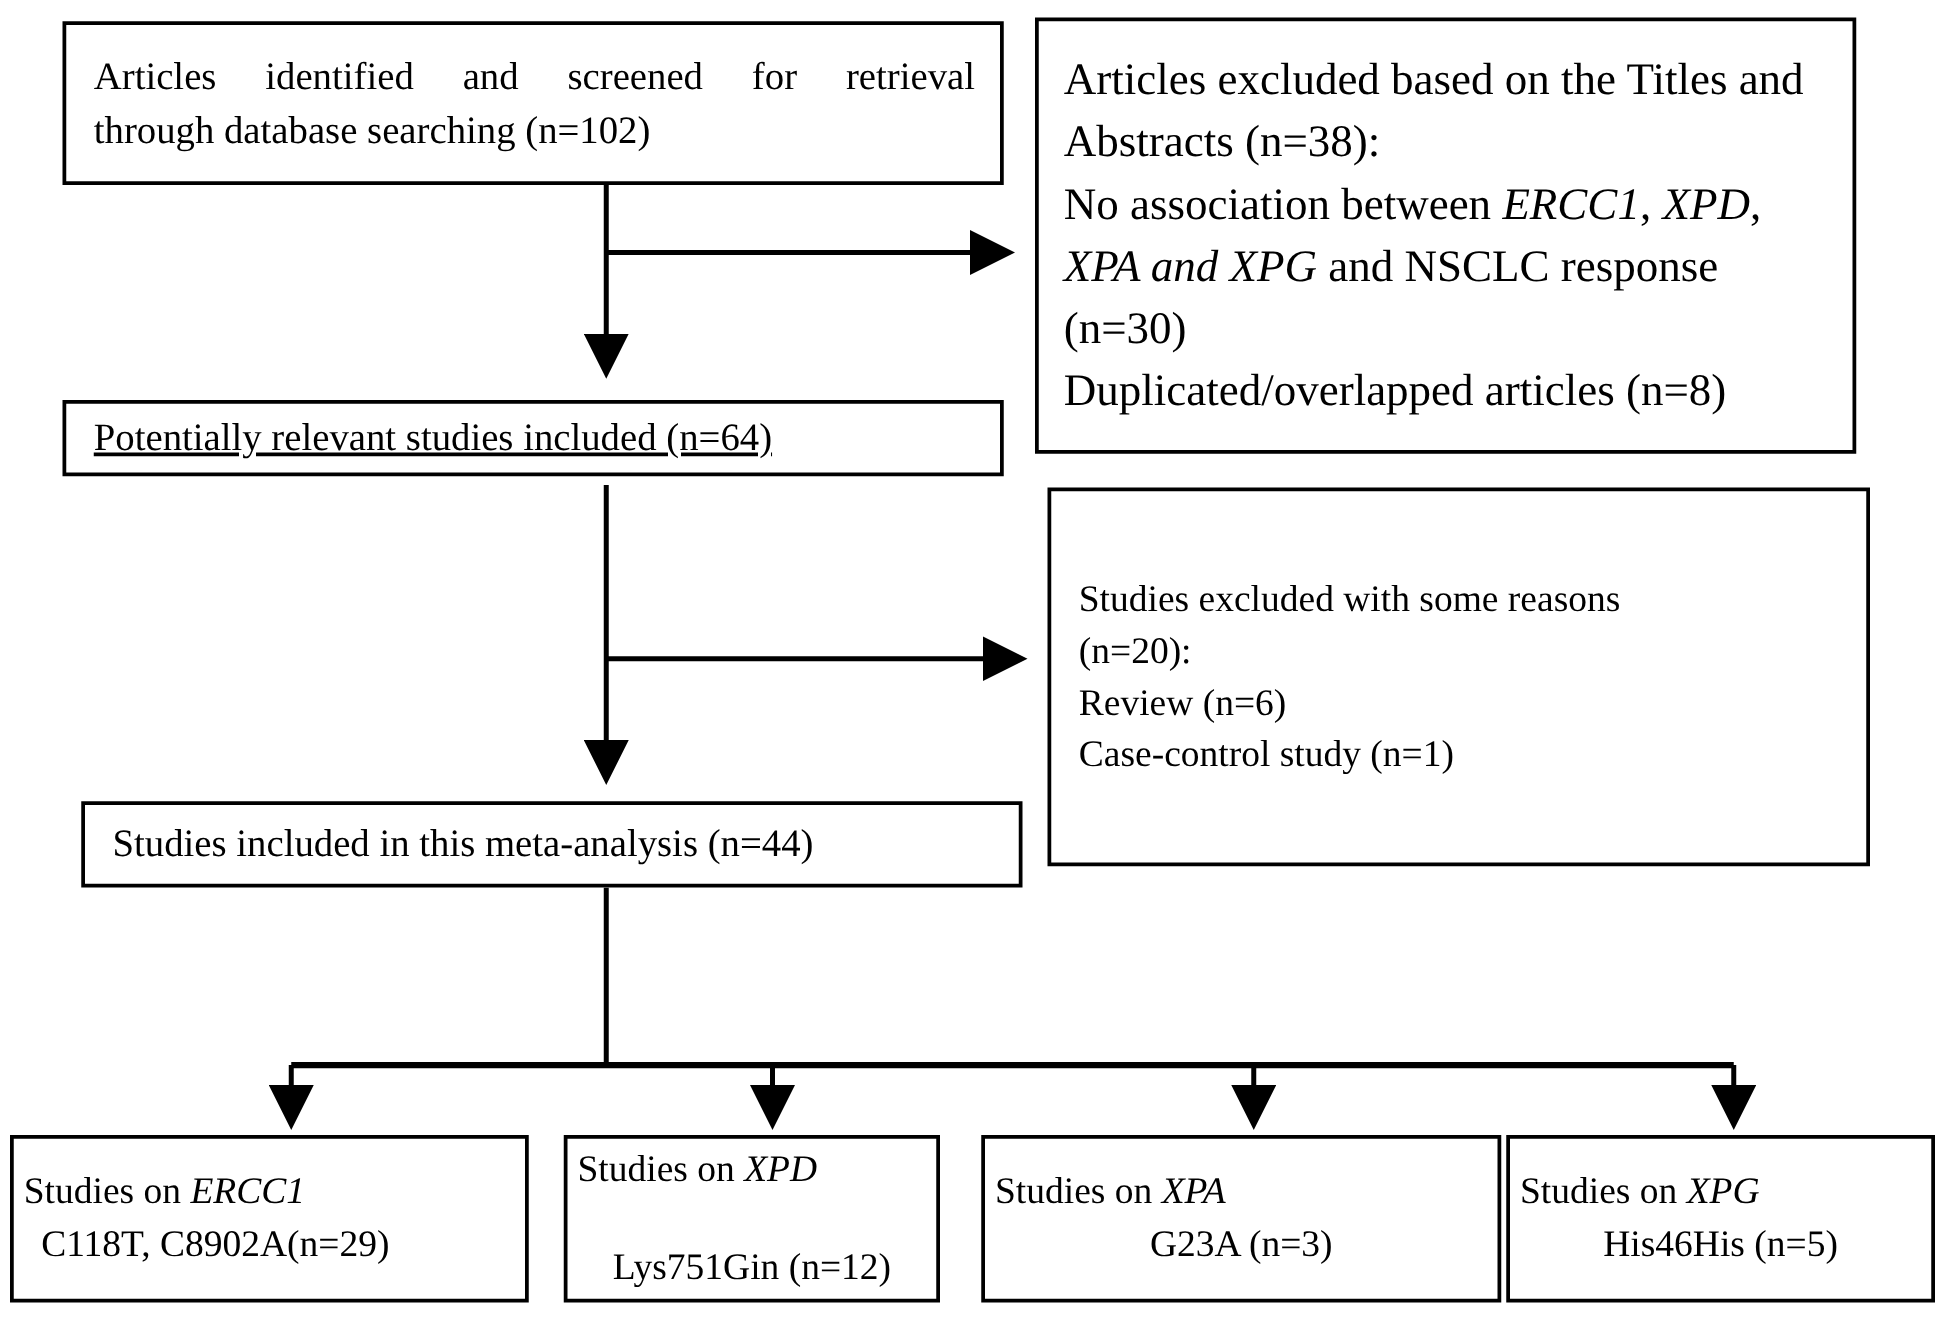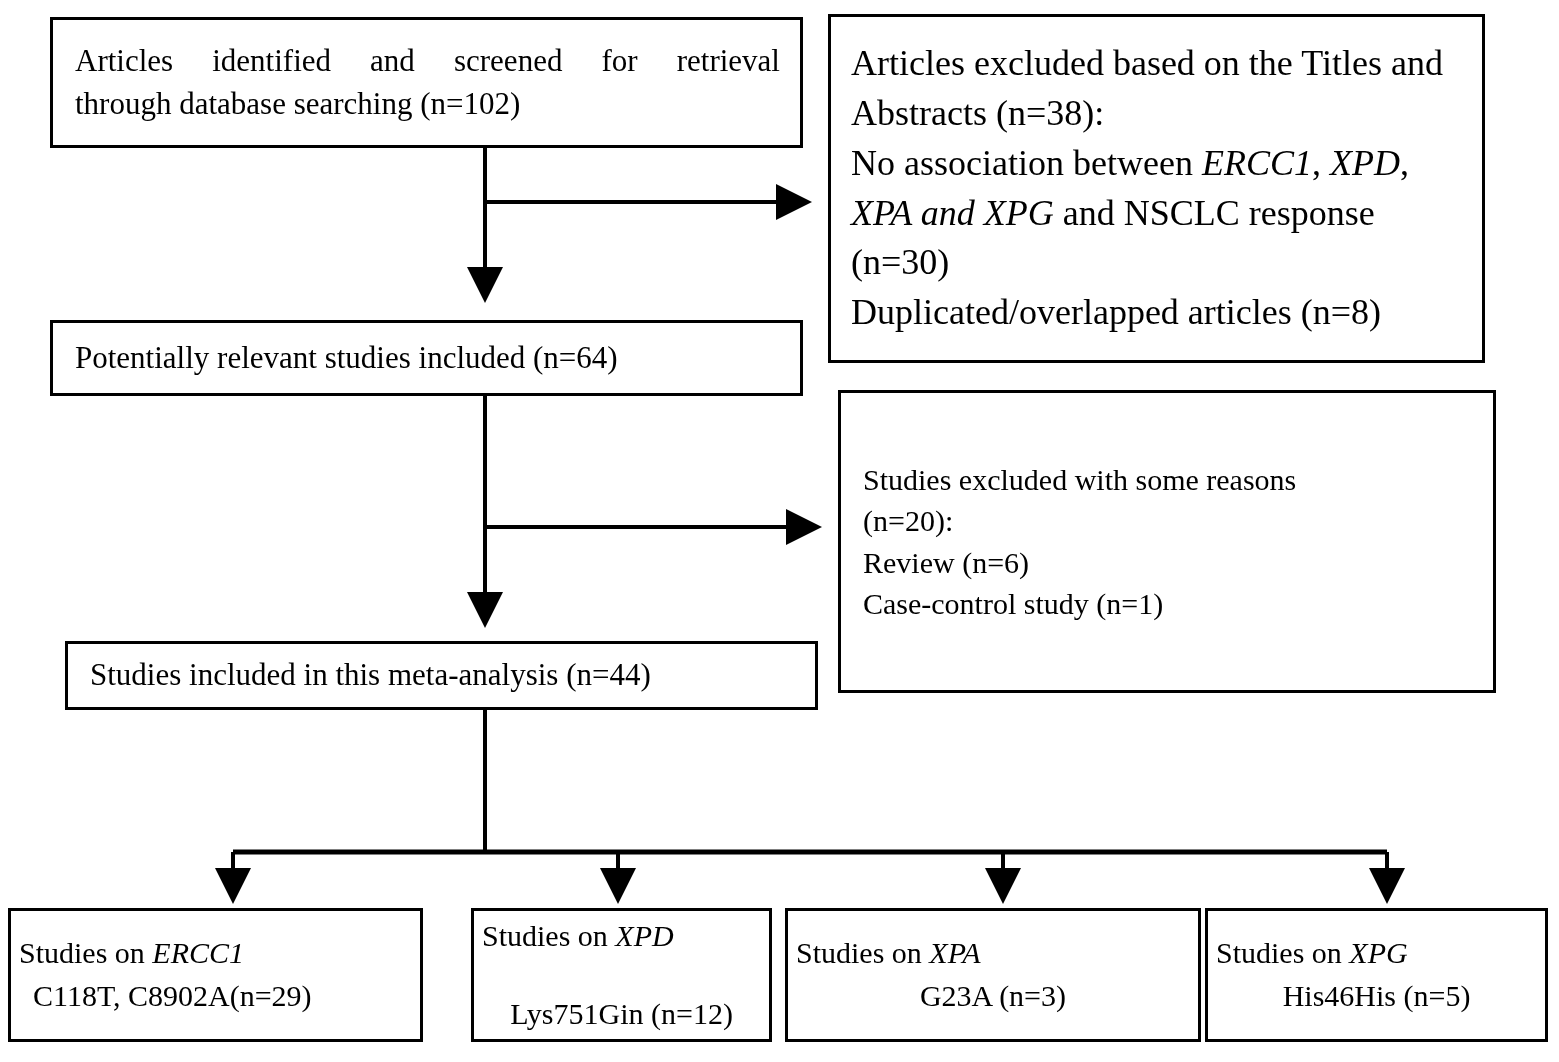--- a/index.html
+++ b/index.html
@@ -8,26 +8,26 @@
   #canvas{position:absolute;left:0;top:0;width:1559px;height:1062px;}
   .box{position:absolute;box-sizing:border-box;border:3px solid #000;background:#fff;
        display:flex;flex-direction:column;justify-content:center;}
   .box .ln{display:block;white-space:nowrap;line-height:1.38;}
   .justified{text-align:justify;text-align-last:justify;}
   .svgwrap{position:absolute;left:0;top:0;width:1559px;height:1062px;pointer-events:none;}
   .ital{font-style:italic;}
   
   .b1{left:50px;top:17px;width:753px;height:131px;padding:0 20px 0 22px;font-size:31px;}
   .b2{left:828px;top:14px;width:657px;height:349px;padding:10px 18px 10px 20px;font-size:36px;}
-  .b3{left:50px;top:320px;width:753px;height:76px;padding:0 20px 0 22px;font-size:31px;}
+  .b3{left:50px;top:320px;width:753px;height:61px;padding:0 20px 0 22px;font-size:31px;text-decoration:underline;}
   .b4{left:838px;top:390px;width:658px;height:303px;padding:8px 16px 8px 22px;font-size:30px;}
   .b5{left:50px;top:641px;width:753px;height:69px;padding:0 20px 0 22px;font-size:31px;margin-left:15px;}
   .bb{top:908px;height:134px;font-size:30px;padding:0 8px;}
   .bb1{left:8px;width:415px;}
-  .bb2{left:471px;width:301px;gap:35px;}
+  .bb2{left:451px;width:301px;gap:35px;}
   .bb3{left:785px;width:416px;}
   .bb4{left:1205px;width:343px;}
   .bb .ln{line-height:1.42;}
   .bb .l1{text-align:left;}
   .bb .l2{text-align:left;padding-left:14px;}
   .bb2 .l2,.bb3 .l2,.bb4 .l2{text-align:center;padding-left:0;}
 </style>
 </head>
 <body>
 

